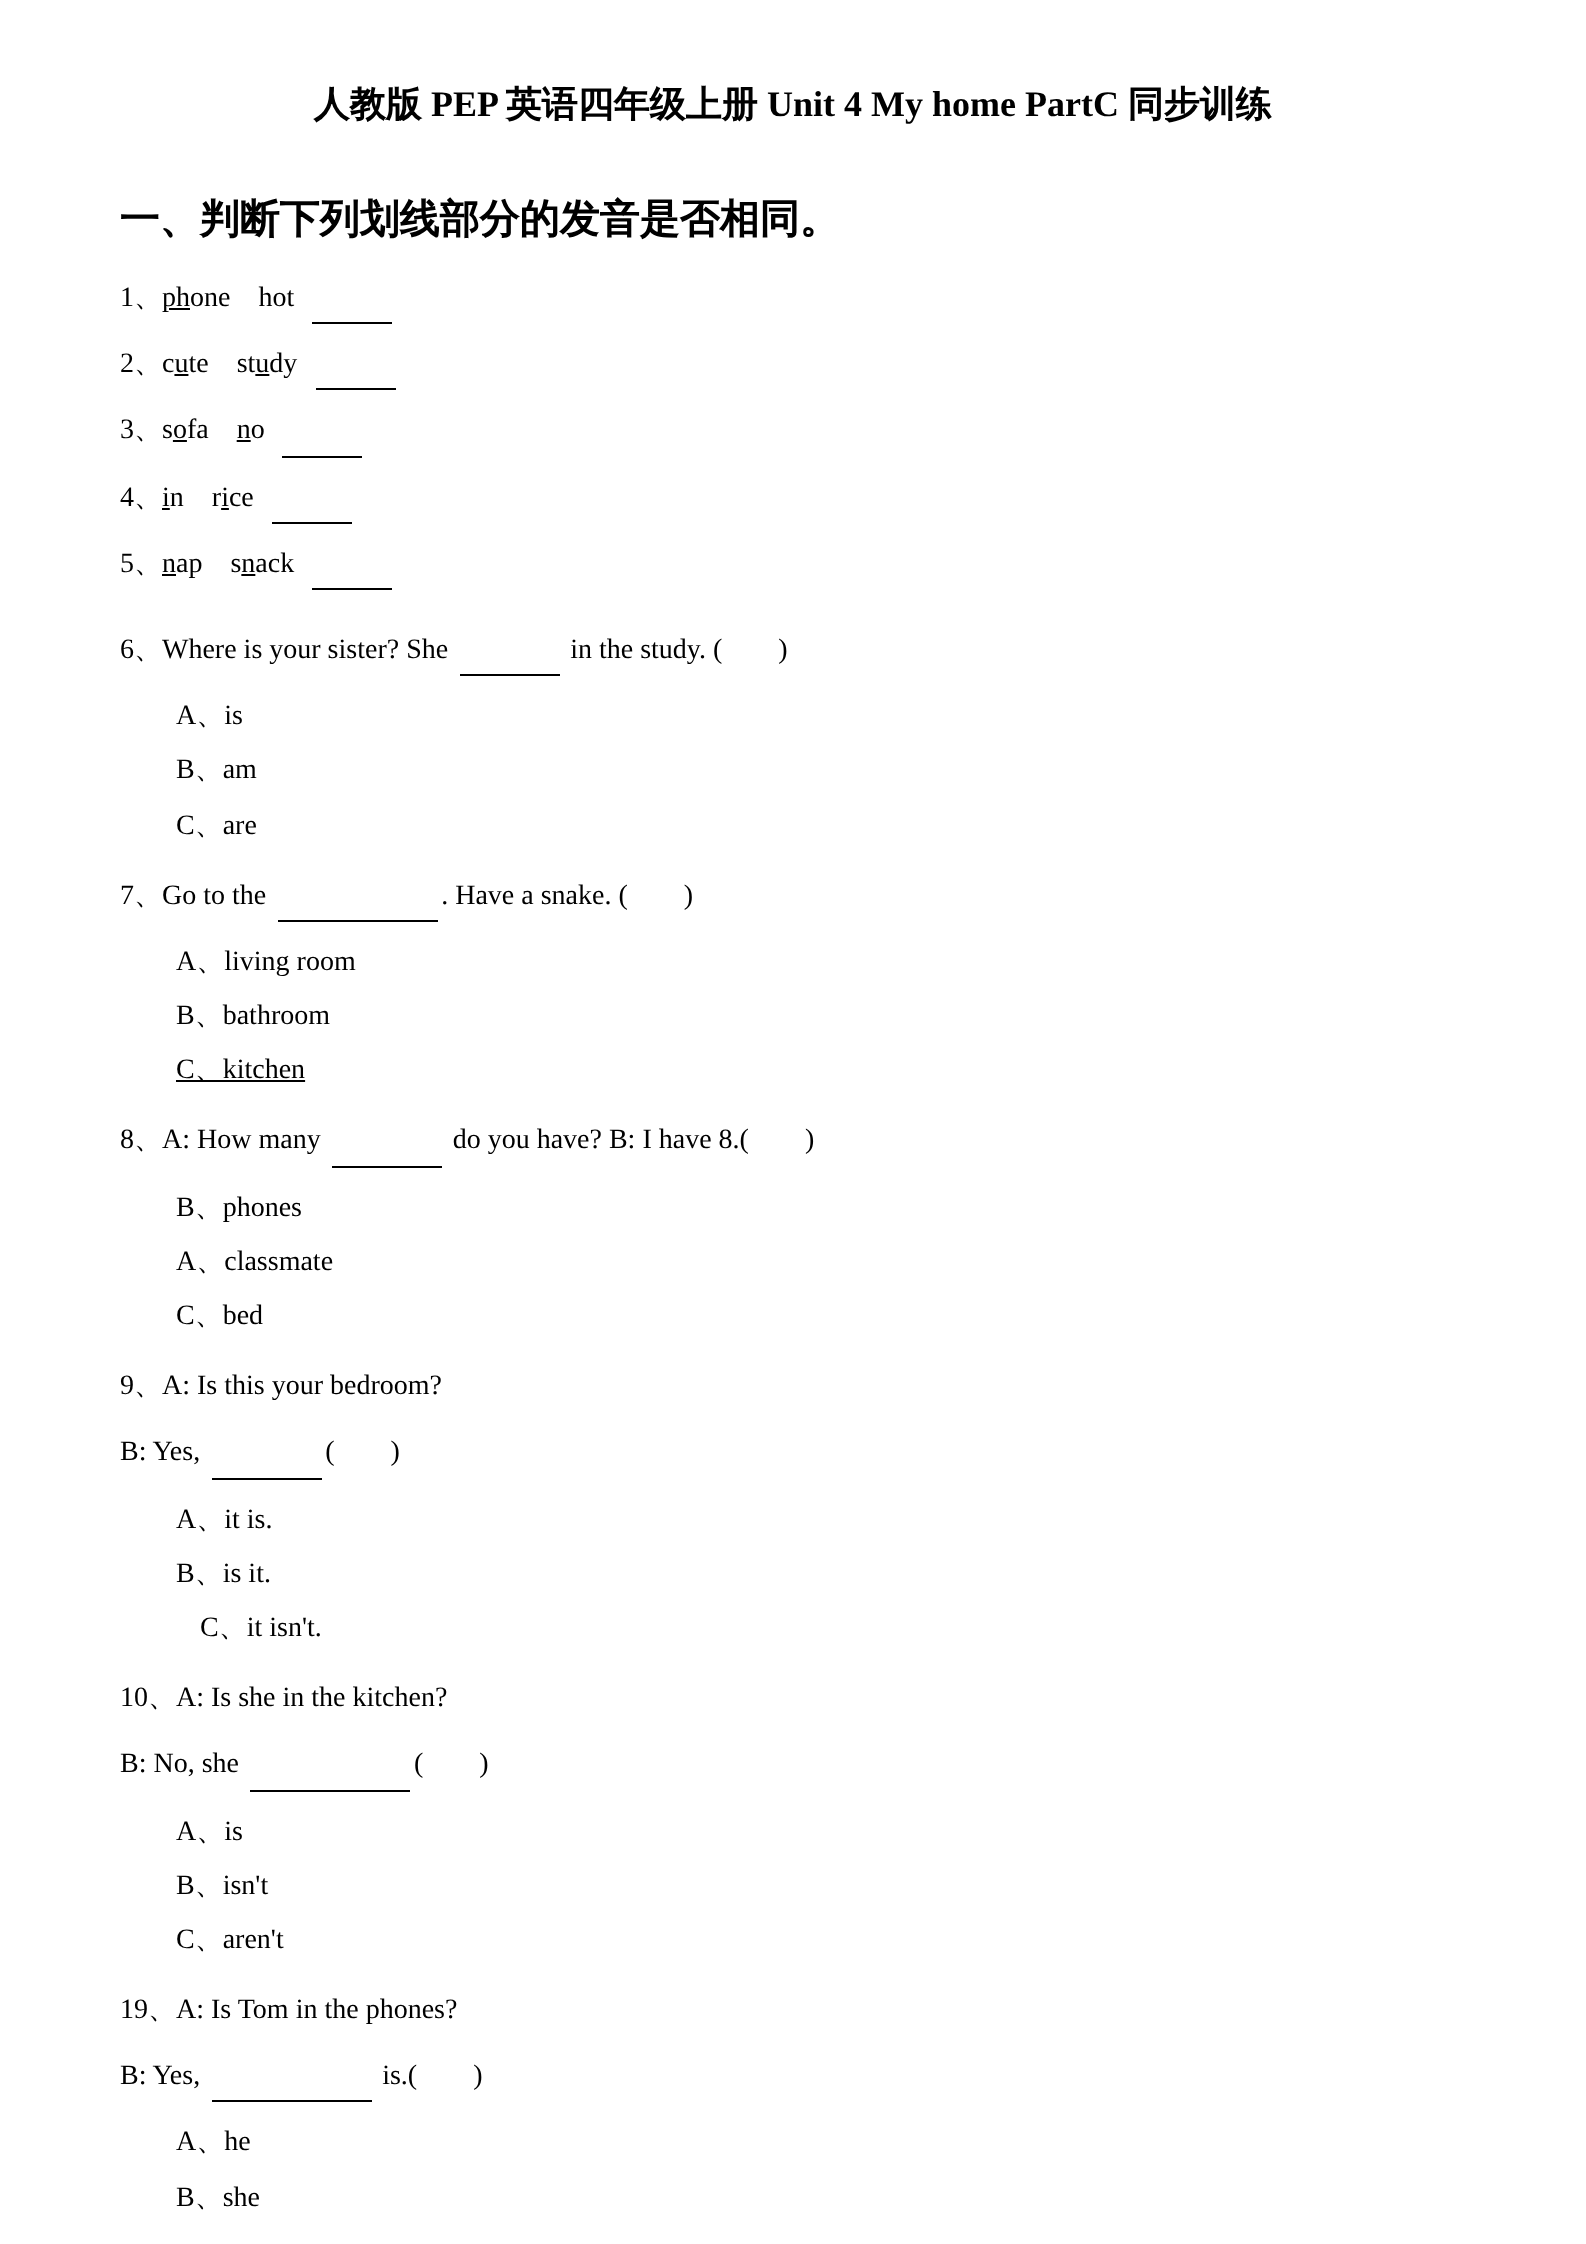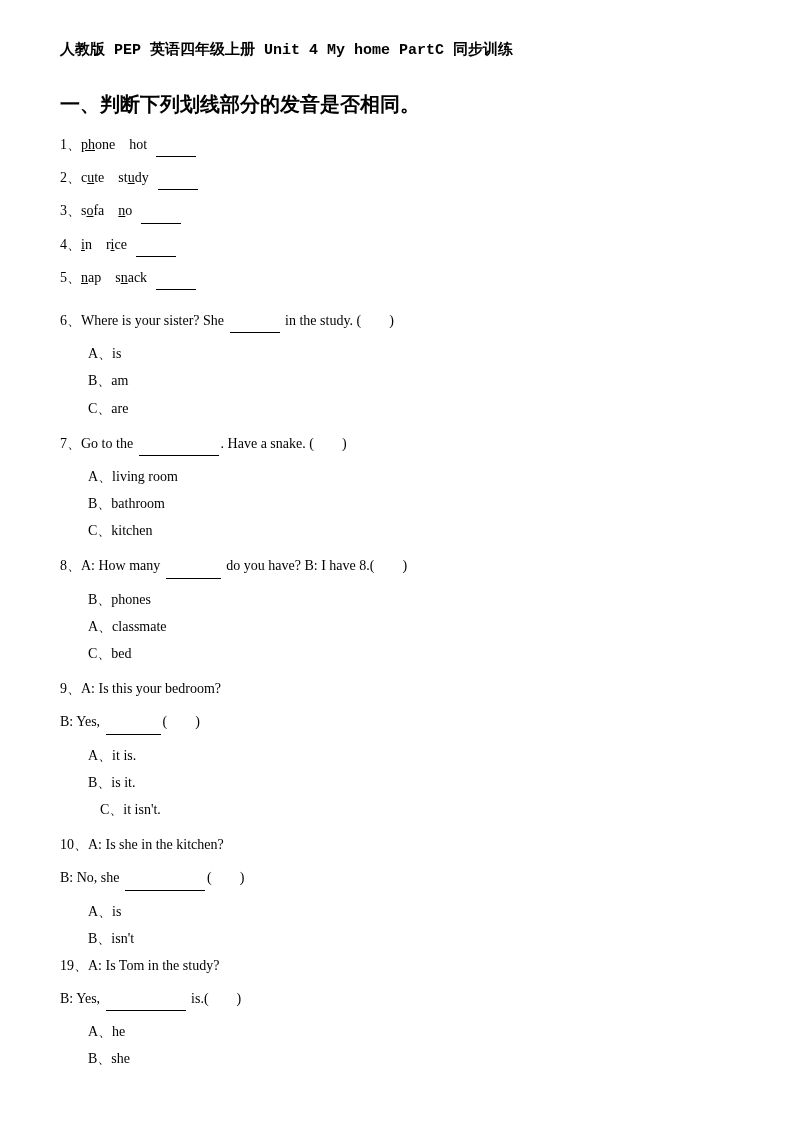--- a/index.html
+++ b/index.html
@@ -10,24 +10,25 @@
     body {
       width: 793px;
       min-height: 1122px;
       background: #fff;
       font-family: "SimSun", "宋体", serif;
       font-size: 14px;
       color: #000;
       padding: 40px 60px;
     }
     .page-title {
-      font-size: 15px;
+      text-align: center;
+      font-size: 18px;
       font-weight: bold;
       margin-bottom: 28px;
-      font-family: Liberation Mono, monospace;
+      font-family: Liberation Serif, serif;
     }
     .section-heading {
       font-size: 20px;
       font-weight: bold;
       margin-bottom: 14px;
       font-family: "Microsoft YaHei", "微软雅黑", sans-serif;
       margin-top: 32px;
     }
     .section {
       margin-bottom: 18px;
@@ -94,21 +95,21 @@
   </div>
   <div class="option-row"><span>A、is</span></div>
   <div class="option-row"><span>B、am</span></div>
   <div class="option-row" style="margin-bottom:10px;"><span>C、are</span></div>
 
   <div class="question-row">
     <span>7、</span><span>Go to the <span class="blank blank-long"></span>. Have a snake. (　　)</span>
   </div>
   <div class="option-row"><span>A、living room</span></div>
   <div class="option-row"><span>B、bathroom</span></div>
-  <div class="option-row" style="margin-bottom:10px;"><span>C、kitchen</span></div>
+  <div class="option-row" style="margin-bottom:10px;text-decoration:underline;"><span>C、kitchen</span></div>
 
   <div class="question-row">
     <span>8、</span><span>A: How many <span class="blank" style="min-width:55px;"></span> do you have?  B: I have 8.(　　)</span>
   </div>
   <div class="option-row"><span>B、phones</span></div>
   <div class="option-row"><span>A、classmate</span></div>
   <div class="option-row" style="margin-bottom:10px;"><span>C、bed</span></div>
 
   <div class="question-row">
     <span>9、</span><span>A: Is this your bedroom?</span>
@@ -121,23 +122,24 @@
   <div class="option-row" style="margin-bottom:10px;margin-left:40px;"><span>C、it isn't.</span></div>
 
   <div class="question-row">
     <span>10、</span><span>A: Is she in the kitchen?</span>
   </div>
   <div class="question-row">
     <span>B: No, she <span class="blank blank-long"></span>(　　)</span>
   </div>
   <div class="option-row"><span>A、is</span></div>
   <div class="option-row"><span>B、isn't</span></div>
+  <div class="option-row" style="margin-bottom:10px;"><span>C、aren't</span></div>
 
   <div class="question-row">
-    <span>19、</span><span>A: Is Tom in the study?</span>
+    <span>19、</span><span>A: Is Tom in the phones?</span>
   </div>
   <div class="question-row">
     <span>B: Yes, <span class="blank blank-long"></span> is.(　　)</span>
   </div>
   <div class="option-row"><span>A、he</span></div>
   <div class="option-row"><span>B、she</span></div>
 
 </div>
 
 </body></html>

